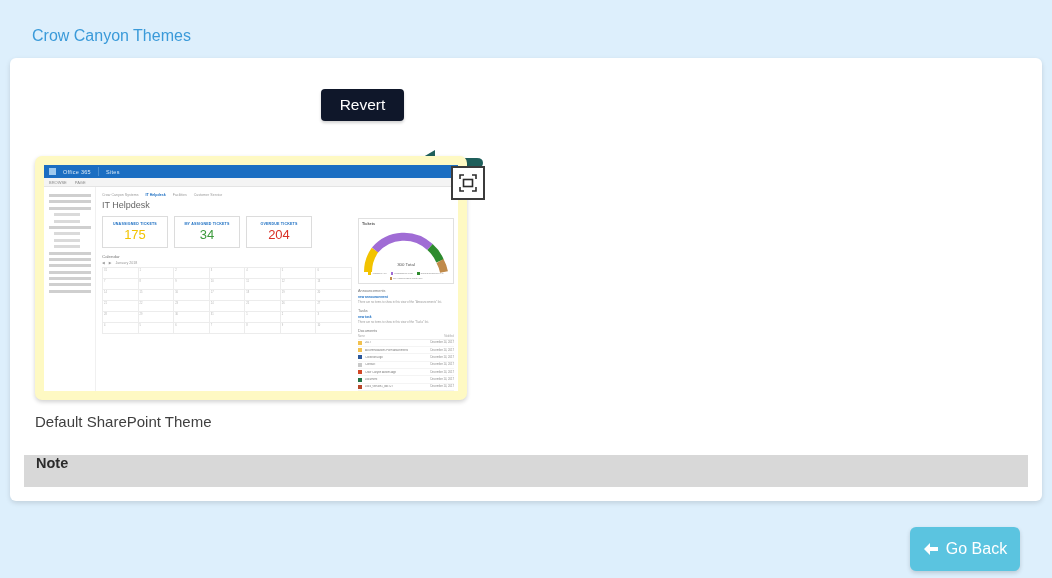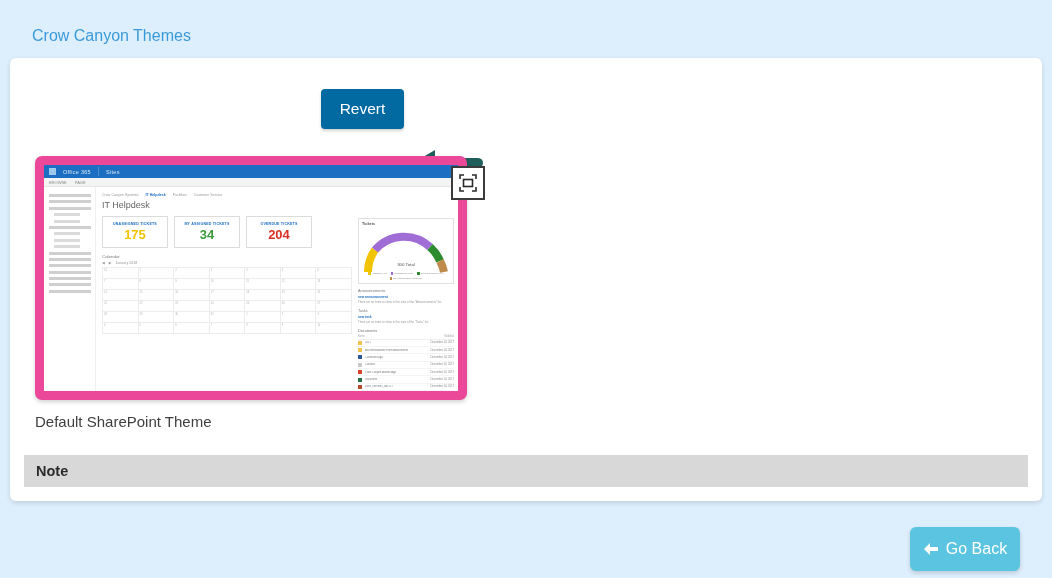--- a/index.html
+++ b/index.html
@@ -48,43 +48,43 @@
   .revert-row {
     position: absolute; left: 14px; top: 33px;
     display: flex; align-items: center;
   }
   .revert-label {
     font-size: 15.5px; color: #3f3f3f;
     margin-right: 0;
   }
   .revert-btn {
     position: absolute; left: 311px; top: 31px;
-    width: 83px; height: 40px;
-    background: #0369a1;
+    width: 83px; height: 32px;
+    background: #0f172a;
     color: #ffffff;
     border: none;
     border-radius: 4px;
     font-size: 15.5px;
     font-family: "Liberation Sans", sans-serif;
     cursor: pointer;
     box-shadow: 0 2px 3px rgba(0,0,0,.18);
   }
   .arrow-annot {
     position: absolute; left: 401px; top: 88px;
     width: 74px; height: 34px;
   }
 
   
   .thumb-wrap {
     position: absolute; left: 25px; top: 98px;
     width: 432px;
   }
   .thumb-frame {
     width: 432px; height: 244px;
-    background: #ec4899;
+    background: #fef9c3;
     border-radius: 7px;
     padding: 9px;
     box-shadow: 0 2px 4px rgba(0,0,0,.18);
     position: relative;
   }
   .thumb-inner {
     width: 100%; height: 100%;
     background: #ffffff;
     position: relative;
     overflow: hidden;
@@ -137,21 +137,21 @@
   .sp-crumbs b { font-weight: normal; font-size: 3.6px; color: #9a9a9a; }
   .sp-crumbs b.on { color: #1b6ec2; font-weight: bold; }
   .sp-title { font-size: 9px; color: #666; margin: 1px 0 6px; }
   .sp-cols { display: flex; gap: 6px; }
   .sp-kpis { display: flex; gap: 6px; }
   .sp-kpi {
     width: 66px; height: 32px; border: 1px solid #dcdcdc; background:#fff;
     display: flex; flex-direction: column; align-items: center; justify-content: center;
   }
   .sp-kpi em { font-style: normal; font-size: 3.6px; font-weight: bold; color: #1b6ec2; letter-spacing: .2px; }
-  .sp-kpi strong { font-size: 13px; font-weight: bold; margin-top: 1px; }
+  .sp-kpi strong { font-size: 13px; font-weight: normal; margin-top: 1px; }
   .sp-cal-h { font-size: 4.4px; color: #777; margin: 6px 0 2px; }
   .sp-cal-t { font-size: 3.6px; color: #999; margin-bottom: 2px; display:flex; gap:4px; }
   .sp-cal {
     width: 100%; border-collapse: collapse; table-layout: fixed;
   }
   .sp-cal td { border: 1px solid #ececec; height: 11px; font-size: 2.6px; color: #b3b3b3; vertical-align: top; padding: 1px; }
   .sp-cal td.hl { border-top: 1.5px solid #9fd3dd; }
 
   .sp-right { width: 96px; padding-top: 2px; }
   .sp-panel { border: 1px solid #e0e0e0; padding: 3px; background:#fff; }
@@ -171,21 +171,21 @@
   .doc-row { display: flex; align-items: center; gap: 3px; padding: 1.2px 0; border-bottom: 1px solid #f4f4f4; }
   .doc-row i { width: 4px; height: 4px; display: inline-block; font-style: normal; flex: 0 0 auto; }
   .doc-row .nm { font-size: 2.7px; color: #7a7a7a; flex: 1; white-space: nowrap; overflow: hidden; }
   .doc-row .dt { font-size: 2.7px; color: #8a8a8a; white-space: nowrap; }
 
   
   .note {
     position: absolute; left: 14px; bottom: 14px;
     width: 1004px; height: 32px;
     background: #d8d8d8;
-    display: flex; align-items: center;
+    display: flex; 
     padding: 0 12px;
     font-size: 14.5px; color: #2b2b2b;
   }
   .note b { font-weight: bold; }
 
   
   .goback {
     position: absolute; right: 32px; bottom: 7px;
     width: 110px; height: 44px;
     background: #5bc4e0;

